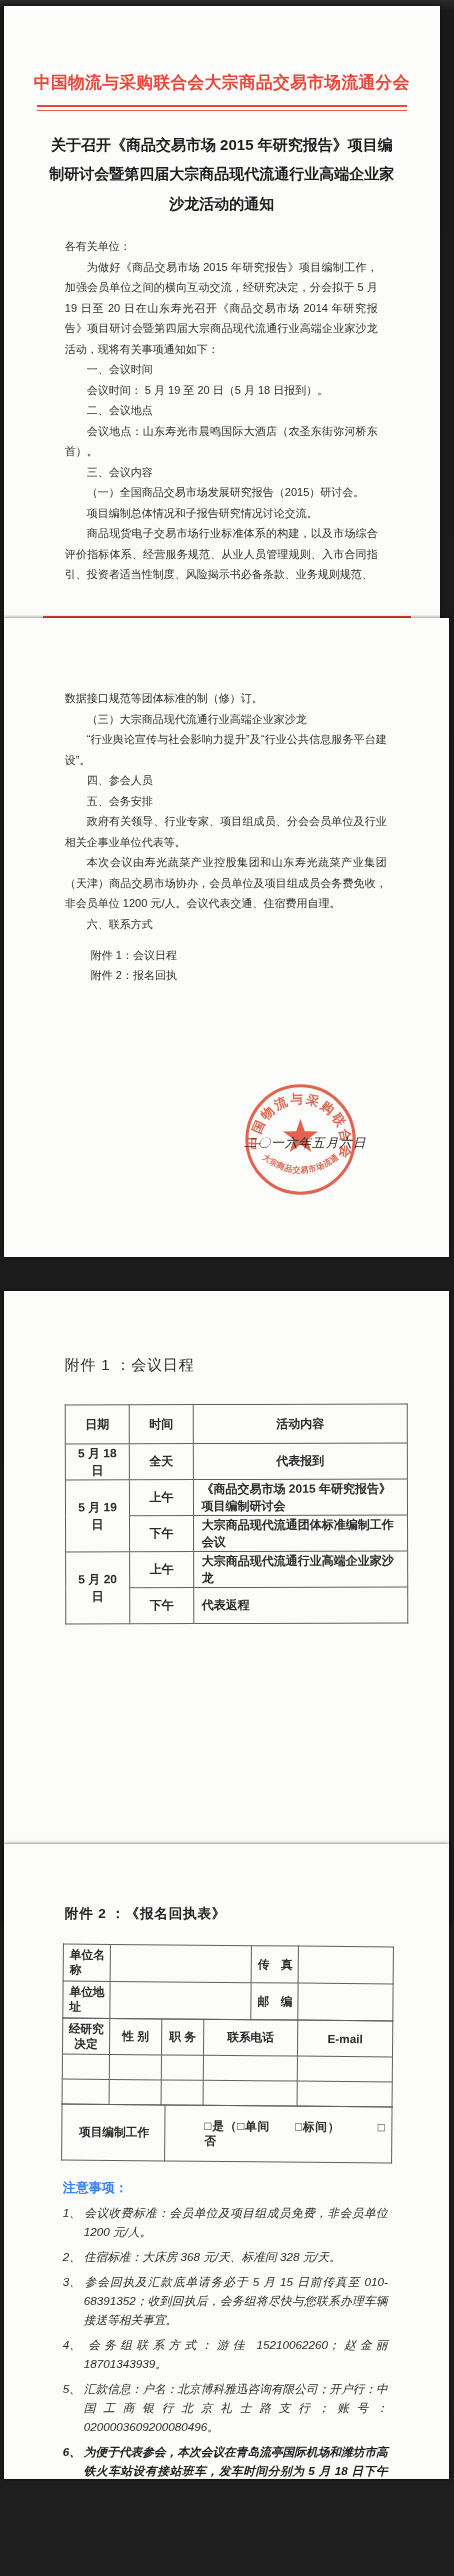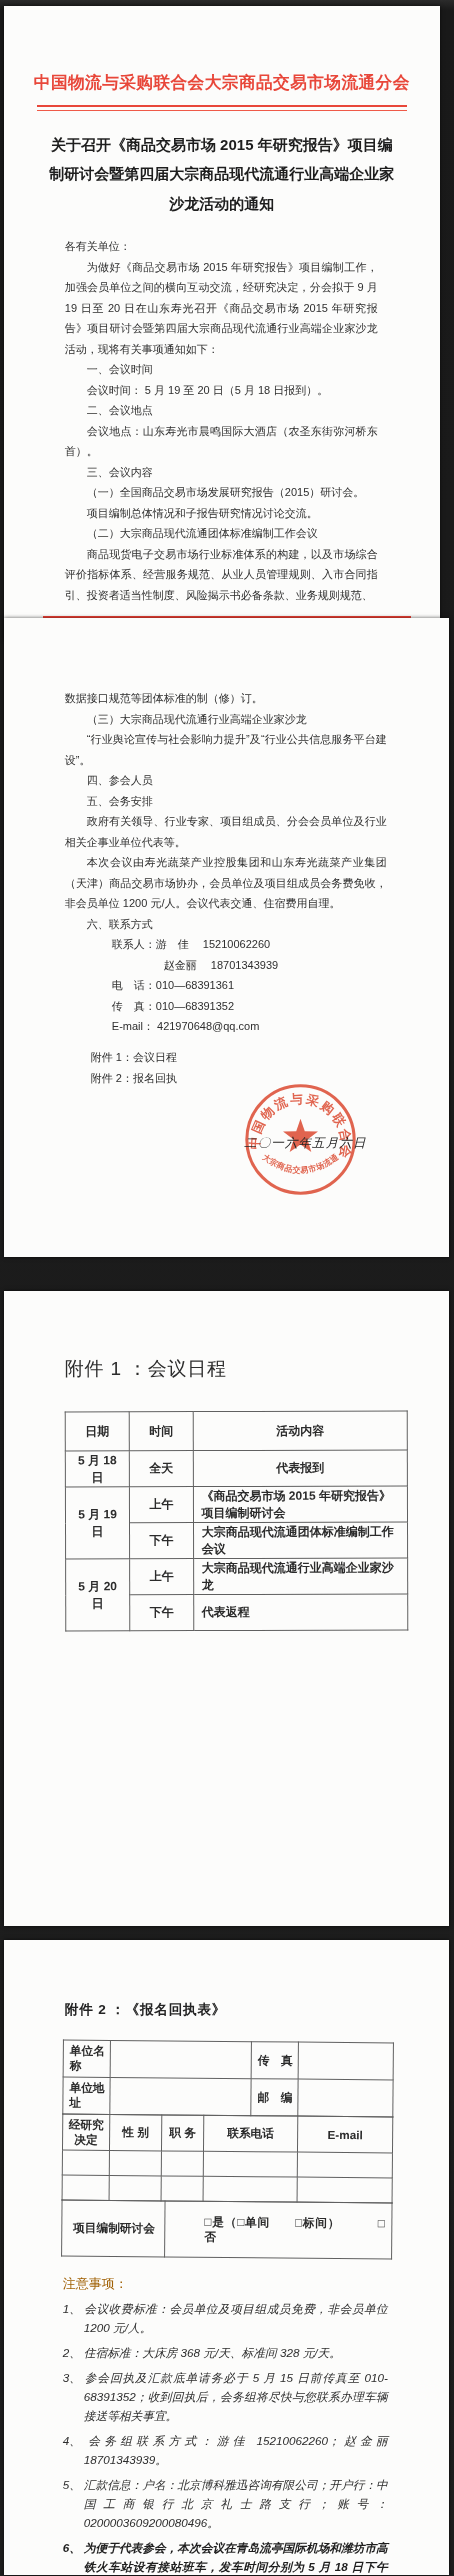--- a/index.html
+++ b/index.html
@@ -2,21 +2,21 @@
 <html style="font-size:12px"><head>
 <meta charset="utf-8">
 <style>
   html,body{margin:0;padding:0;background:#1c1c1c;}
   .canvas{position:relative;width:454px;height:2576px;background:linear-gradient(180deg,#2b2b2b 0px,#191919 10.6px,#1e1e1e 100%);overflow:hidden;
           font-family:"Liberation Sans","DejaVu Sans",sans-serif;}
   .page{position:absolute;left:3.8px;width:445px;background:#fcfcfb;box-shadow:0 0 3.8px rgba(0,0,0,.65);color:#2d2d2d;}
   #p1{top:6px;height:634px;width:436px;}
   #p2{top:618px;height:639px;}
   #p3{top:1291px;height:635px;}
-  #p4{top:1940px;height:635px;}
+  #p4{top:1844px;height:635px;}
 
   
   .letterhead{margin:65px auto 0;text-align:center;white-space:nowrap;
     font-family:"Liberation Serif","DejaVu Serif",serif;font-weight:700;
     font-size:16.7px;letter-spacing:0.4px;color:#e8473a;}
   .dblrule{width:370px;margin:11.4px auto 0;height:2.3px;
     border-top:2.3px solid #e8473a;border-bottom:1.5px solid #ef5a48;}
   .doc-title{width:350px;margin:19px auto 0;font-size:15px;font-weight:700;
     line-height:29.5px;text-align:center;color:#1e1e1e;}
   .bodytxt{margin:18px 62px 0 61px;font-size:11px;line-height:20.5px;
@@ -31,21 +31,21 @@
   .contact{padding-left:47px;}
   .contact p{margin:0;}
   .contact .c2{padding-left:52px;}
   .attach{margin-top:10.6px;padding-left:26px;}
   .attach p{margin:0;}
   .stamp{position:absolute;left:239px;top:464px;width:115px;height:115px;opacity:.88;}
   .docdate{position:absolute;left:221px;top:517px;width:161px;text-align:center;
     font-size:12.5px;letter-spacing:1.1px;color:#262626;font-style:italic;}
 
   
-  .attach-heading{padding:65px 0 0 61px;font-size:19px;color:#2c2c2c;letter-spacing:0.8px;}
+  .attach-heading{padding:65px 0 0 61px;font-size:15px;color:#2c2c2c;letter-spacing:0.8px;}
   table{border-collapse:collapse;table-layout:fixed;}
   td,th{border:0.8px solid #606060;font-size:12px;color:#2b2b2b;font-weight:600;
     padding:0 4.5px;overflow:hidden;}
   table.schedule{margin:29px 0 0 61px;width:342px;transform:rotate(-0.15deg);}
   .schedule th{text-align:center;font-weight:700;}
   .schedule .ctr{text-align:center;}
   .schedule .act{text-align:left;padding-left:7.6px;font-weight:600;}
   .schedule tr{height:36px;}
   .schedule tr.hdr{height:39px;}
 
@@ -54,68 +54,60 @@
   .formwrap{margin:23px 0 0 58px;width:330px;transform:rotate(0.5deg);}
   .formwrap table{width:330px;margin-top:-0.8px;}
   .formwrap td{font-size:11.7px;}
   .ftop tr{height:37px;}
   .fmid tr.fh{height:36px;}
   .fmid tr.blank{height:25px;}
   .fbot tr{height:56px;}
   .flabel{font-weight:700;text-align:left;padding-left:6px;}
   .fhead{font-weight:700;text-align:center;}
   .opts{font-weight:700;text-align:left;padding-left:39px;letter-spacing:0.8px;}
-  .notes-title{margin:16.7px 0 6px 59px;font-size:13px;font-weight:400;color:#a16207;}
+  .notes-title{margin:16.7px 0 6px 59px;font-size:13px;font-weight:700;color:#3b82f6;}
   .notes{margin:0 61px 0 59px;font-size:11.7px;line-height:19px;text-align:justify;color:#2d2d2d;}
   .note{padding-left:21px;margin:0 0 6px;font-style:italic;}
   .nnum{display:inline-block;width:21px;margin-left:-21px;}
   .bold{font-weight:700;color:#1f1f1f;}
 </style>
 </head>
 <body>
 
 <div class="canvas">
 
   <section class="page" id="p1">
     <div class="letterhead">中国物流与采购联合会大宗商品交易市场流通分会</div>
     <div class="dblrule"></div>
     <div class="doc-title">关于召开《商品交易市场 2015 年研究报告》项目编制研讨会暨第四届大宗商品现代流通行业高端企业家沙龙活动的通知</div>
     <div class="bodytxt">
       <p>各有关单位：</p>
-      <p class="indent">为做好《商品交易市场 2015 年研究报告》项目编制工作，加强会员单位之间的横向互动交流，经研究决定，分会拟于 9 月 19 日至 20 日在山东寿光召开《商品交易市场 2015 年研究报告》项目研讨会暨第四届大宗商品现代流通行业高端企业家沙龙活动，现将有关事项通知如下：</p>
+      <p class="indent">为做好《商品交易市场 2015 年研究报告》项目编制工作，加强会员单位之间的横向互动交流，经研究决定，分会拟于 5 月 19 日至 20 日在山东寿光召开《商品交易市场 2014 年研究报告》项目研讨会暨第四届大宗商品现代流通行业高端企业家沙龙活动，现将有关事项通知如下：</p>
       <p class="indent">一、会议时间</p>
       <p class="indent">会议时间： 5 月 19 至 20 日（5 月 18 日报到）。</p>
       <p class="indent">二、会议地点</p>
       <p class="indent">会议地点：山东寿光市晨鸣国际大酒店（农圣东街弥河桥东首）。</p>
       <p class="indent">三、会议内容</p>
       <p class="indent">（一）全国商品交易市场发展研究报告（2015）研讨会。</p>
       <p class="indent">项目编制总体情况和子报告研究情况讨论交流。</p>
-      <p class="indent">（二）大宗商品现代流通团体标准编制工作会议</p>
       <p class="indent">商品现货电子交易市场行业标准体系的构建，以及市场综合评价指标体系、经营服务规范、从业人员管理规则、入市合同指引、投资者适当性制度、风险揭示书必备条款、业务规则规范、</p>
     </div>
     <div class="footrule"></div>
   </section>
 
   <section class="page" id="p2">
     <div class="bodytxt">
       <p>数据接口规范等团体标准的制（修）订。</p>
       <p class="indent">（三）大宗商品现代流通行业高端企业家沙龙</p>
       <p class="indent">“行业舆论宣传与社会影响力提升”及“行业公共信息服务平台建设”。</p>
       <p class="indent">四、参会人员</p>
       <p class="indent">五、会务安排</p>
       <p class="indent">政府有关领导、行业专家、项目组成员、分会会员单位及行业相关企事业单位代表等。</p>
       <p class="indent">本次会议由寿光蔬菜产业控股集团和山东寿光蔬菜产业集团（天津）商品交易市场协办，会员单位及项目组成员会务费免收，非会员单位 1200 元/人。会议代表交通、住宿费用自理。</p>
       <p class="indent">六、联系方式</p>
-      <div class="contact">
-        <p>联系人：游　佳　 15210062260</p>
-        <p class="c2">赵金丽　 18701343939</p>
-        <p>电　话：010—68391361</p>
-        <p>传　真：010—68391352</p>
-        <p>E-mail：  421970648@qq.com</p>
-      </div>
       <div class="attach">
         <p>附件 1：会议日程</p>
         <p>附件 2：报名回执</p>
       </div>
     </div>
 
     <svg class="stamp" viewBox="0 0 150 150">
       <circle cx="75" cy="75" r="70" fill="none" stroke="#dd5038" stroke-width="4"></circle>
       <polygon fill="#dd5038" points="75,48 80.6,64.2 97.8,64.6 84.1,75 89.1,91.4 75,81.6 60.9,91.4 65.9,75 52.2,64.6 69.4,64.2"></polygon>
       <defs>
@@ -231,21 +223,21 @@
         </tr>
       </tbody>
         </table>
       <table class="fbot">
         <colgroup>
             <col style="width:103px">
             <col style="width:227px">
           </colgroup>
         <tbody>
             <tr>
-          <td class="flabel" style="text-align:center">项目编制研讨会</td>
+          <td class="flabel" style="text-align:center">项目编制工作</td>
           <td class="opts">□是（□单间　　□标间）　　　□否</td>
         </tr>
       </tbody>
         </table>
     </div>
 
     <div class="notes-title">注意事项：</div>
     <div class="notes">
       <p class="note"><span class="nnum">1、</span><span>会议收费标准：会员单位及项目组成员免费，非会员单位 1200 元/人。</span></p>
       <p class="note"><span class="nnum">2、</span><span>住宿标准：大床房 368 元/天、标准间 328 元/天。</span></p>

